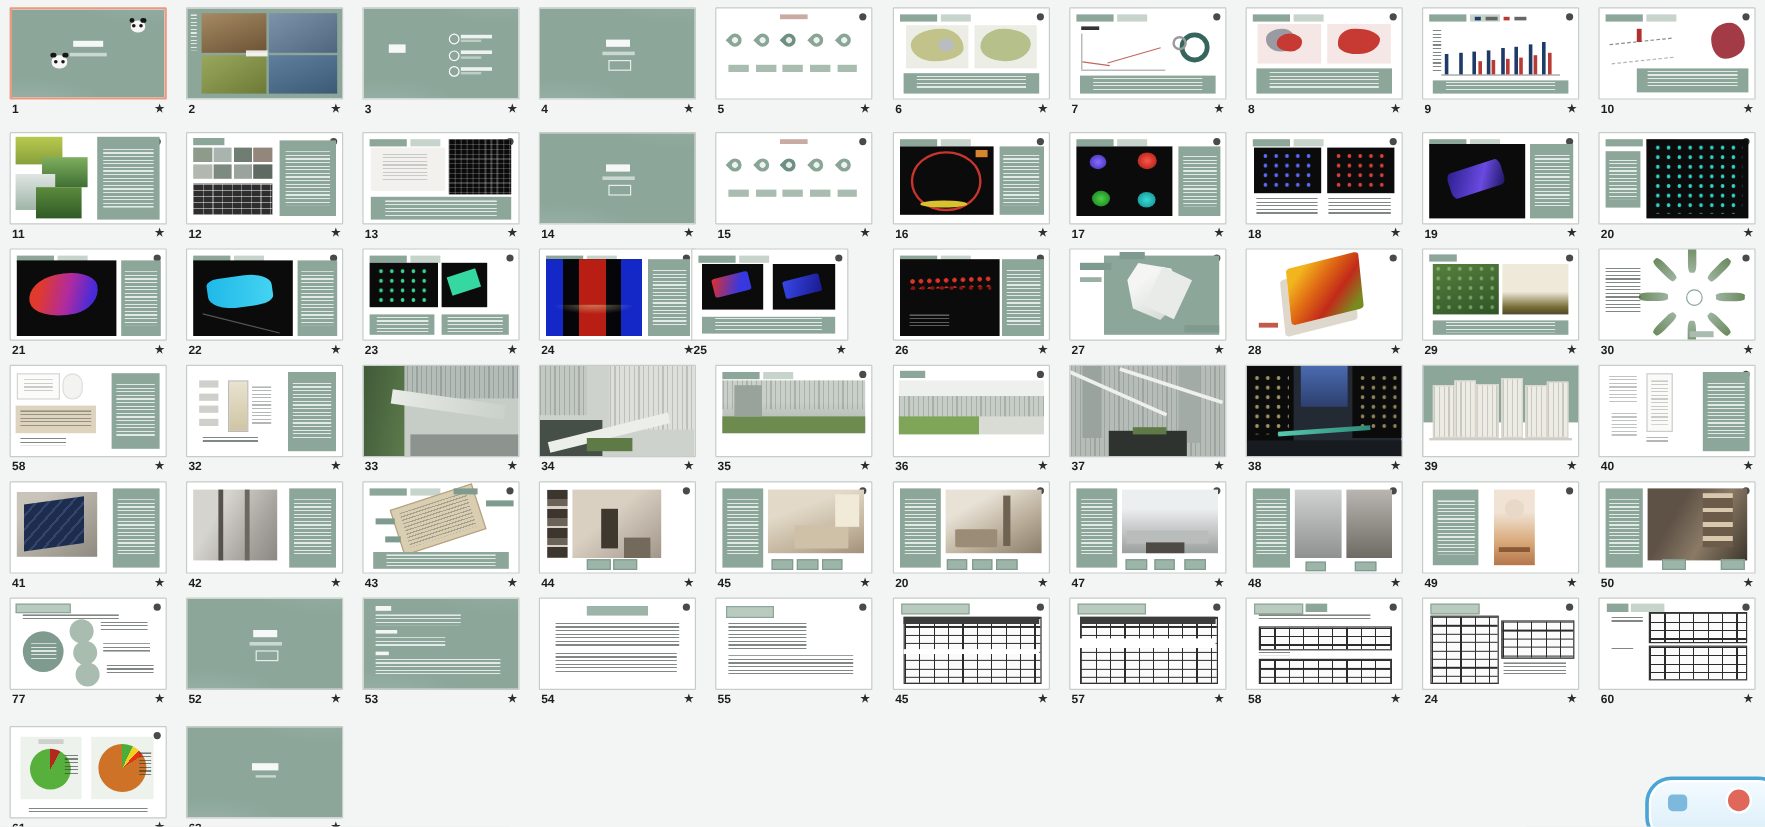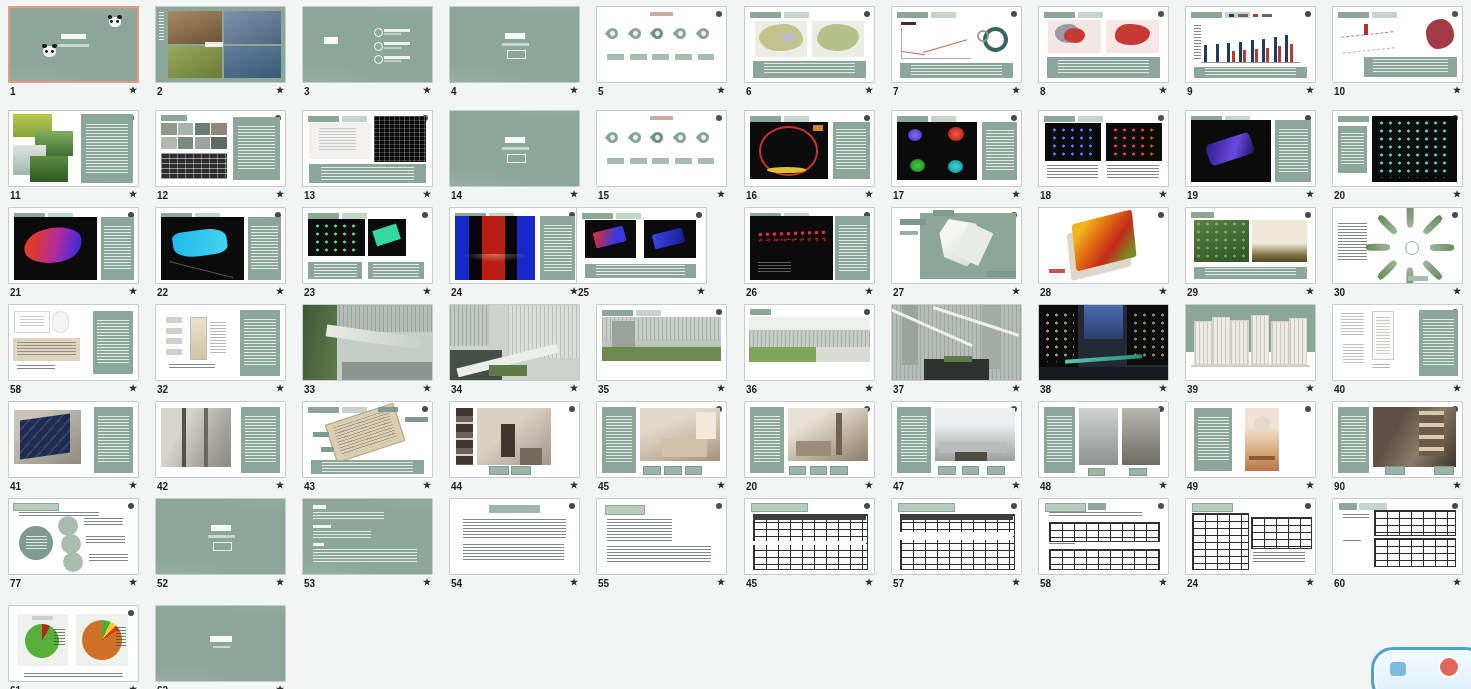--- a/index.html
+++ b/index.html
@@ -965,21 +965,21 @@
         <i class="b g" style="left:4%;top:6%;width:24%;height:88%">
           <i class="b wl" style="left:10%;right:10%;top:14%;bottom:14%"></i>
         </i>
         <i class="b" style="left:31%;top:6%;width:64%;height:80%;background:linear-gradient(120deg,#5e5246 30%,#8a7a66 60%,#3e362c)">
           <i class="b" style="left:56%;top:8%;width:30%;height:74%;background:repeating-linear-gradient(180deg,#d8c8ae 0 4px,#6b5b48 4px 12px)"></i>
         </i>
         <i class="b" style="left:40%;bottom:3%;width:14%;height:9%;background:#9db5a9;border:1px solid #7f9a8e"></i>
         <i class="b" style="right:6%;bottom:3%;width:14%;height:9%;background:#9db5a9;border:1px solid #7f9a8e"></i>
       </div>
       <div class="lab">
-        <span class="num">90</span>
+        <span class="num">50</span>
         <span class="star">★</span>
       </div>
     </div>
     <div class="cell" style="left: 8px; top: 498px;">
       <div class="thumb">
         <i class="b" style="left:3%;top:5%;width:34%;height:8%;background:#b9cabf;border:1px solid #8ca69a"></i>
         <i class="b" style="right:3%;top:5%;width:6px;height:6px;background:#4a4a4a;border-radius:50%"></i>
         <i class="b dl" style="left:8%;top:17%;width:62%;height:6%"></i>
         <i class="b" style="left:8%;top:36%;width:34px;height:34px;background:#7f9a8e;border-radius:50%">
           <i class="b wl" style="left:20%;right:20%;top:30%;bottom:30%"></i>

